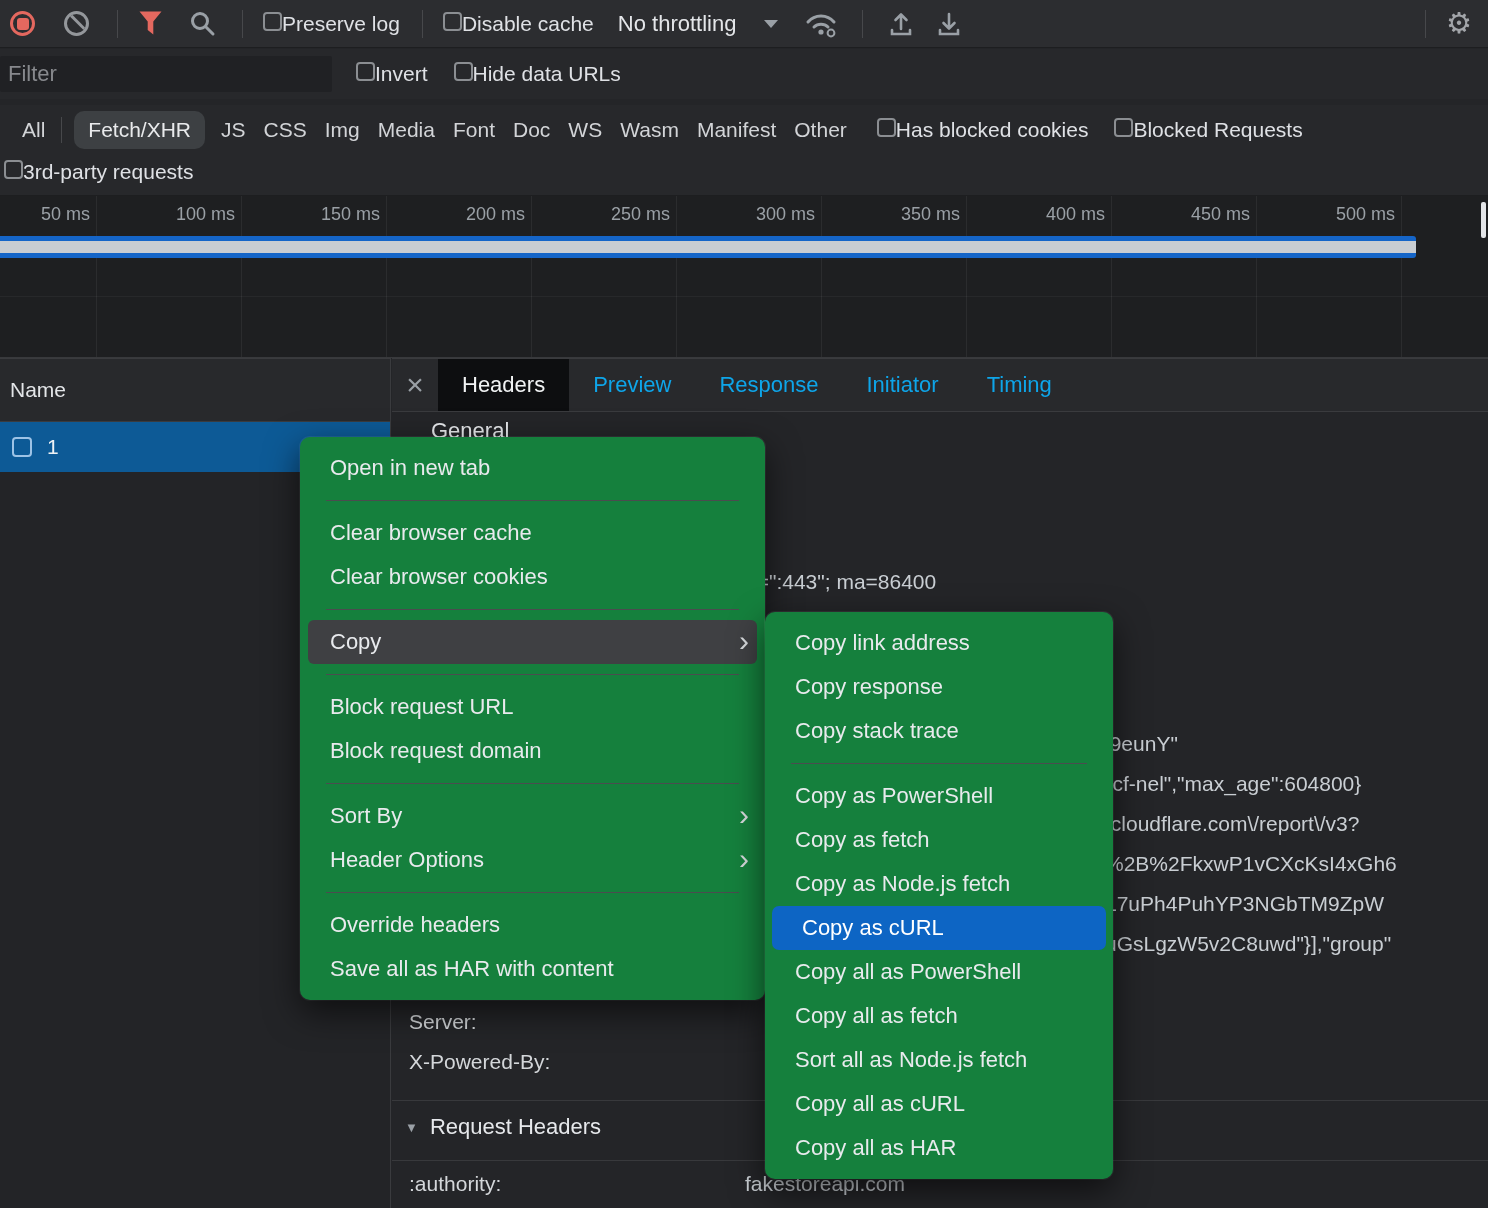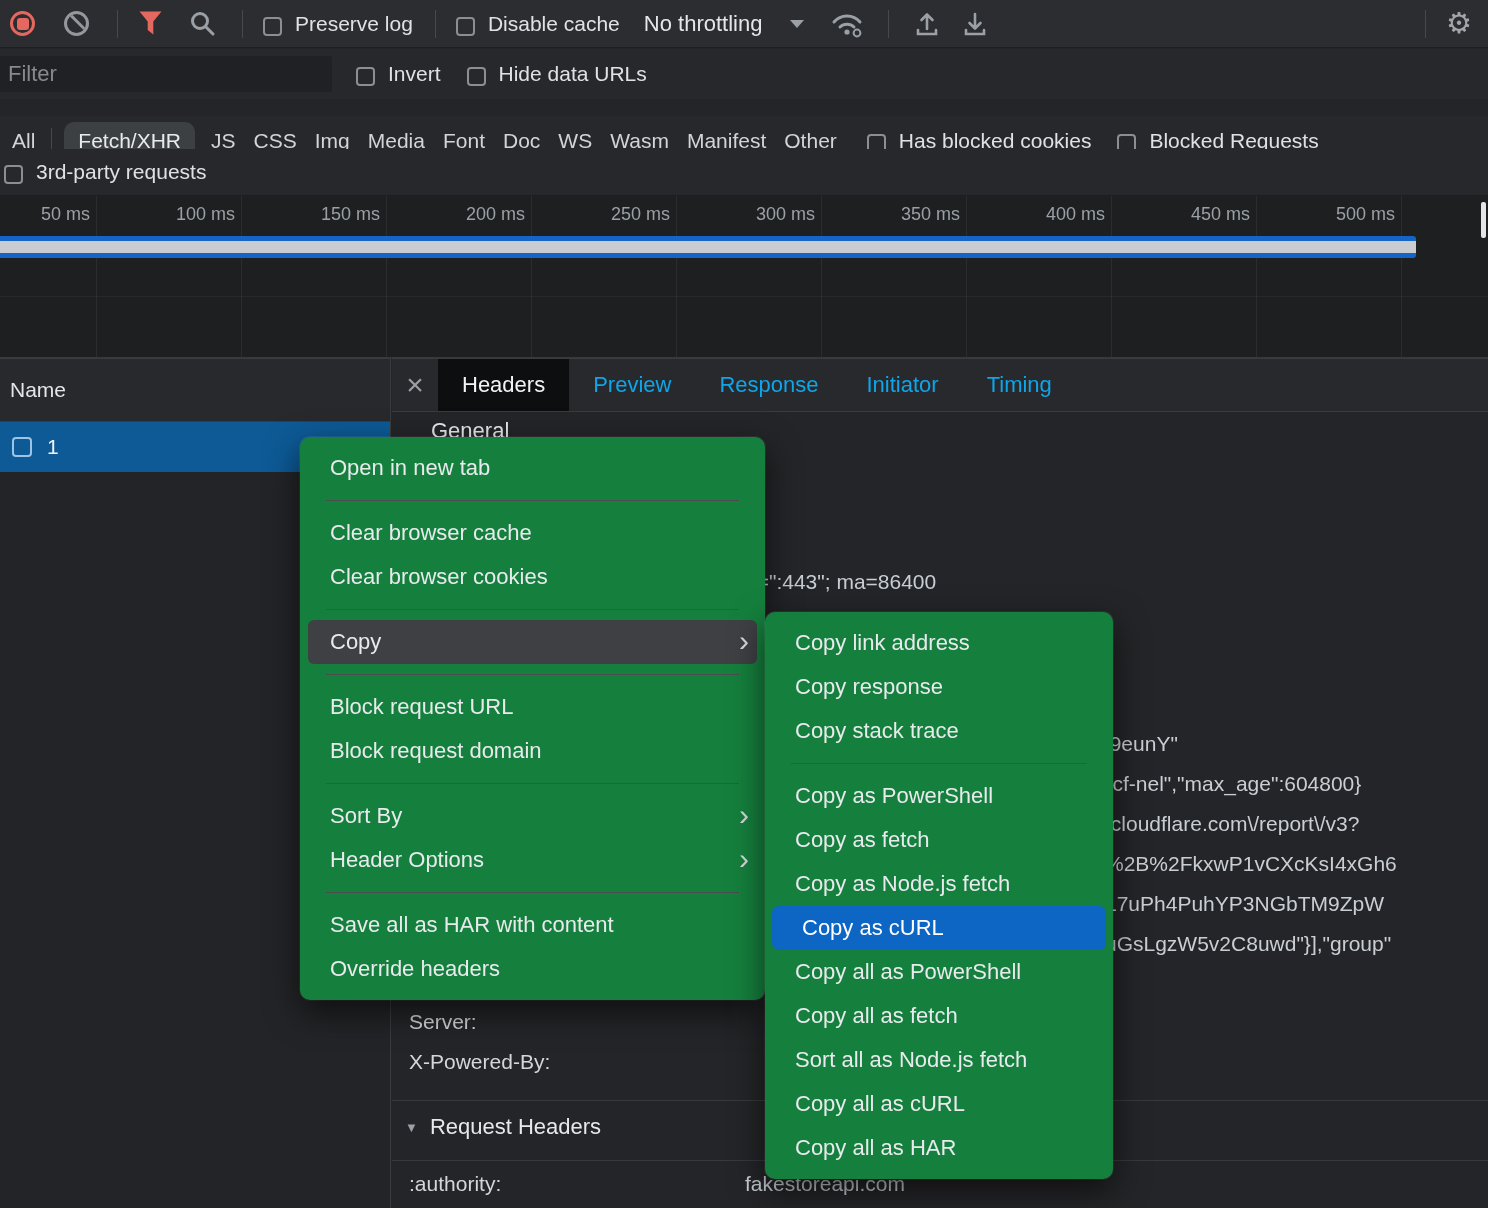--- a/index.html
+++ b/index.html
@@ -3,24 +3,24 @@
 <meta charset="utf-8">
 <style>
   html,body{margin:0;padding:0;background:#17181a;}
   *{box-sizing:border-box;font-family:"Liberation Sans",sans-serif;}
   .screen{position:relative;width:1488px;height:1208px;background:#242528;overflow:hidden;color:#dfe1e5;}
 
   
   .bar{position:absolute;left:0;right:0;display:flex;align-items:center;}
   .t1{top:0;height:48px;background:#2c2d30;border-bottom:1px solid #1d1e20;}
   .t2{top:49px;height:50px;background:#27282b;}
-  .t3{top:116px;height:50px;background:#27282b;}
+  .t3{top:105px;height:50px;background:#27282b;padding-left:10px;}
   .t4{top:149px;height:47px;background:#27282b;border-bottom:1px solid #1d1e20;}
   .vsep{width:1px;height:28px;background:#47484b;flex:0 0 auto;}
-  .cbrow{display:flex;align-items:flex-end;gap:13px;flex:0 0 auto;cursor:default;}
+  .cbrow{display:flex;align-items:flex-start;gap:0;flex:0 0 auto;cursor:default;}
   .cb{width:19px;height:19px;border:2px solid #8b8e92;border-radius:4px;background:transparent;flex:0 0 auto;}
   .lbl{font-size:21px;color:#dfe1e5;white-space:nowrap;}
   .icnbtn{display:flex;align-items:center;justify-content:center;flex:0 0 auto;}
 
   .rec-outer{width:25px;height:25px;border:3px solid #e4685f;border-radius:50%;display:flex;align-items:center;justify-content:center;}
   .rec-inner{width:12px;height:12px;background:#e4685f;border-radius:3px;}
   .noentry{width:25px;height:25px;border:3px solid #94979b;border-radius:50%;position:relative;overflow:hidden;}
   .noentry span{position:absolute;left:-3px;top:8px;width:30px;height:3px;background:#94979b;transform:rotate(45deg);}
   .caret{width:0;height:0;border-left:7px solid transparent;border-right:7px solid transparent;border-top:8px solid #9aa0a6;flex:0 0 auto;}
   .gear{font-size:29px;color:#a2a5a9;line-height:1;}
@@ -275,24 +275,24 @@
     <div class="mi">
         <span>Sort By</span>
         <span class="arrow">›</span>
       </div>
     <div class="mi">
         <span>Header Options</span>
         <span class="arrow">›</span>
       </div>
     <div class="msep"></div>
     <div class="mi">
+        <span>Override headers</span>
+      </div>
+    <div class="mi">
         <span>Save all as HAR with content</span>
-      </div>
-    <div class="mi">
-        <span>Override headers</span>
       </div>
   </div>
 
   <div class="menu sub">
     <div class="mi">
         <span>Copy link address</span>
       </div>
     <div class="mi">
         <span>Copy response</span>
       </div>

